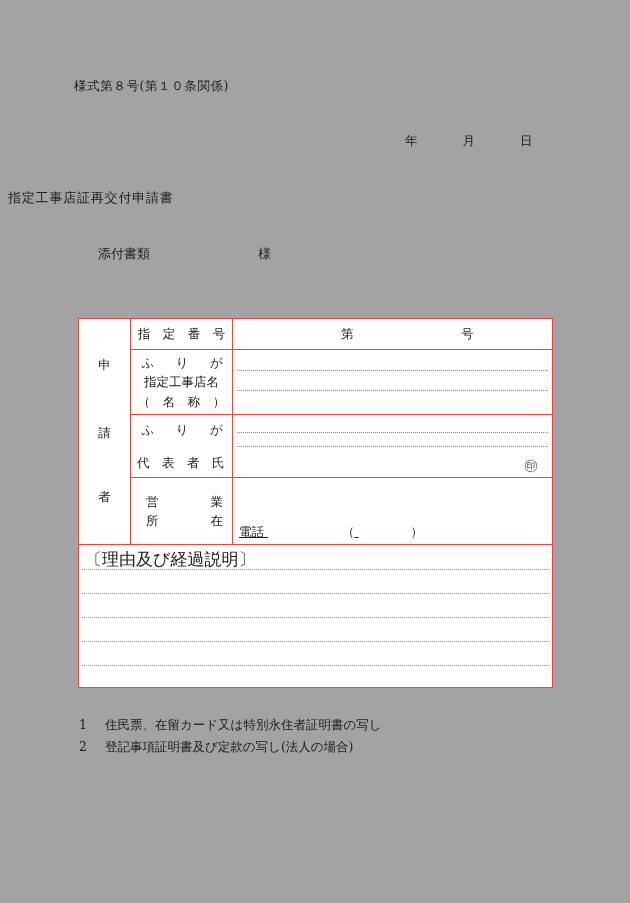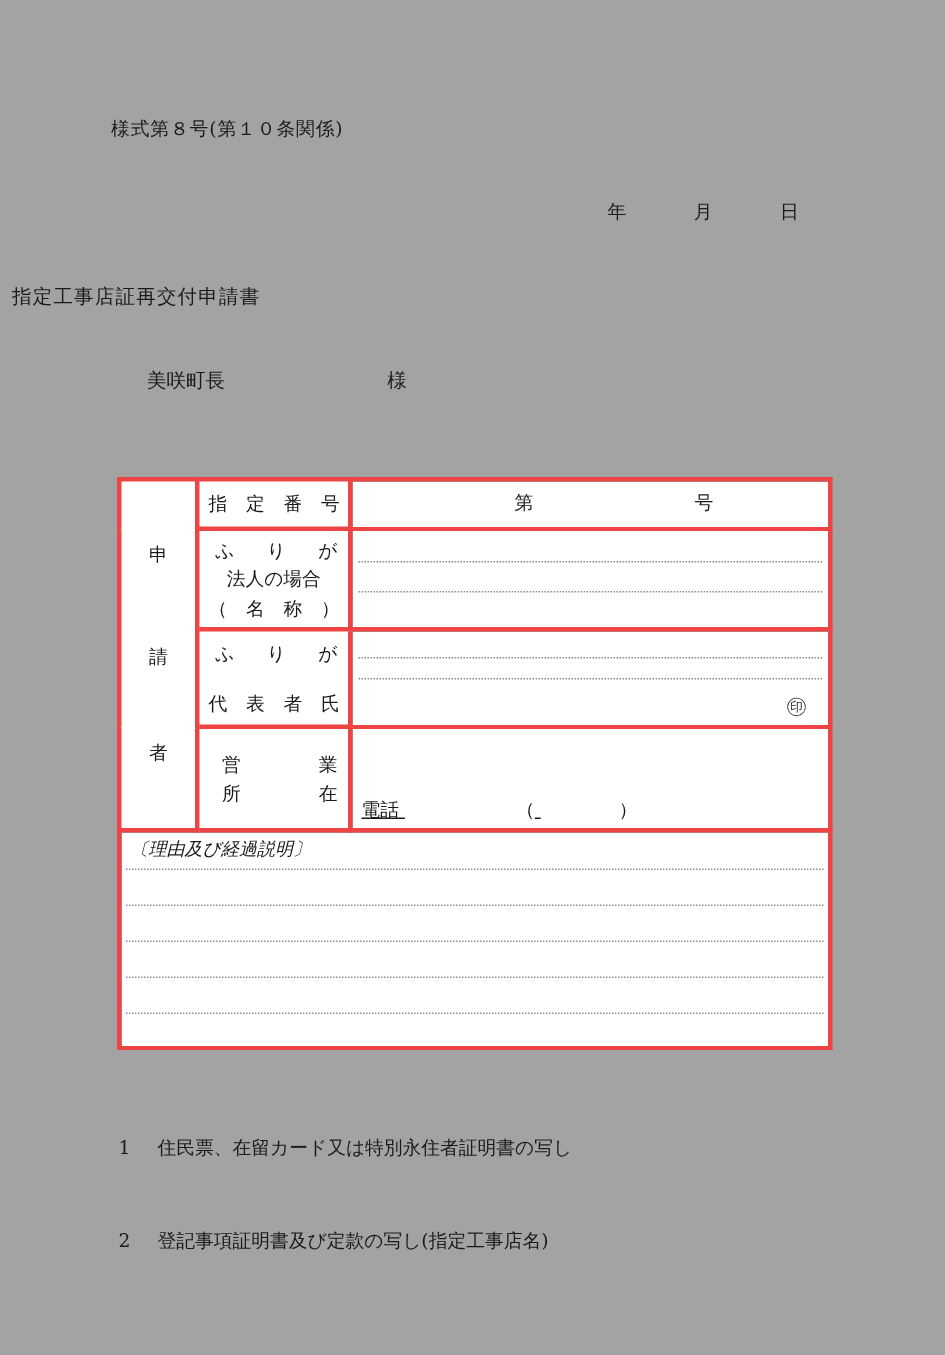--- a/index.html
+++ b/index.html
@@ -68,21 +68,21 @@
   .form-table {
     position: absolute;
     left: 78px;
     top: 318px;
     width: 474px;
     border-collapse: collapse;
     table-layout: fixed;
     font-size: 12.5px;
   }
   .form-table td {
-    border: 3px solid #ef4444;
+    border: 1px solid #ef4444;
     padding: 0;
     vertical-align: middle;
     background: #fff;
   }
   .col-applicant { width: 52px; }
   .col-label     { width: 102px; }
   .col-value     { width: 320px; }
 
   .applicant-cell {
     text-align: center;
@@ -174,23 +174,22 @@
   
   .reason-cell {
     height: 142px;
     position: relative;
     padding: 0;
   }
   .reason-title {
     position: absolute;
     left: 6px;
     top: 3px;
-    font-size: 12px;
-    white-space: nowrap;
-    font-style: italic;
+    font-size: 17px;
+    white-space: nowrap;
   }
   .reason-rule {
     position: absolute;
     left: 3px;
     right: 3px;
     border-top: 1px dotted #8f8f8f;
   }
   .rr1 { top: 24px; }
   .rr2 { top: 48px; }
   .rr3 { top: 72px; }
@@ -202,21 +201,20 @@
     position: absolute;
     left: 74px;
     top: 714px;
     font-size: 12.5px;
     line-height: 1.72;
   }
   .att-title { white-space: nowrap; }
   .att-item {
     white-space: nowrap;
     padding-left: 5px;
-    margin-top: 40px;
   }
   .att-num {
     display: inline-block;
     width: 26px;
   }
 </style>
 </head>
 <body>
 
 <div class="page">
@@ -227,21 +225,21 @@
     <span>年</span>
     <span class="date-gap"></span>
     <span>月</span>
     <span class="date-gap"></span>
     <span>日</span>
   </div>
 
   <div class="doc-title">指定工事店証再交付申請書</div>
 
   <div class="addressee">
-    <span>美咲町長</span>
+    <span>添付書類</span>
     <span class="sama">様</span>
   </div>
 
   <table class="form-table">
     <colgroup>
       <col class="col-applicant">
       <col class="col-label">
       <col class="col-value">
     </colgroup>
     <tbody>
@@ -259,21 +257,21 @@
         <td class="cell-number">
           <span class="num-dai">第</span>
           <span class="num-gou">号</span>
         </td>
       </tr>
 
       <tr>
         <td>
           <div class="lbl">
             <span class="spread">ふ　り　が　な</span>
-            <span class="plain">法人の場合</span>
+            <span class="plain">指定工事店名</span>
             <span class="plain">（　名　称　）</span>
           </div>
         </td>
         <td class="cell-ruled cell-shopname">
           <div class="rule rule-a"></div>
           <div class="rule rule-b"></div>
         </td>
       </tr>
 
       <tr>
@@ -317,17 +315,17 @@
         </td>
       </tr>
     </tbody>
   </table>
 
   <div class="attachments">
     <div class="att-item">
       <span class="att-num">1</span><span>住民票、在留カード又は特別永住者証明書の写し</span>
     </div>
     <div class="att-item">
-      <span class="att-num">2</span><span>登記事項証明書及び定款の写し(指定工事店名)</span>
+      <span class="att-num">2</span><span>登記事項証明書及び定款の写し(法人の場合)</span>
     </div>
   </div>
 
 </div>
 
 </body></html>

